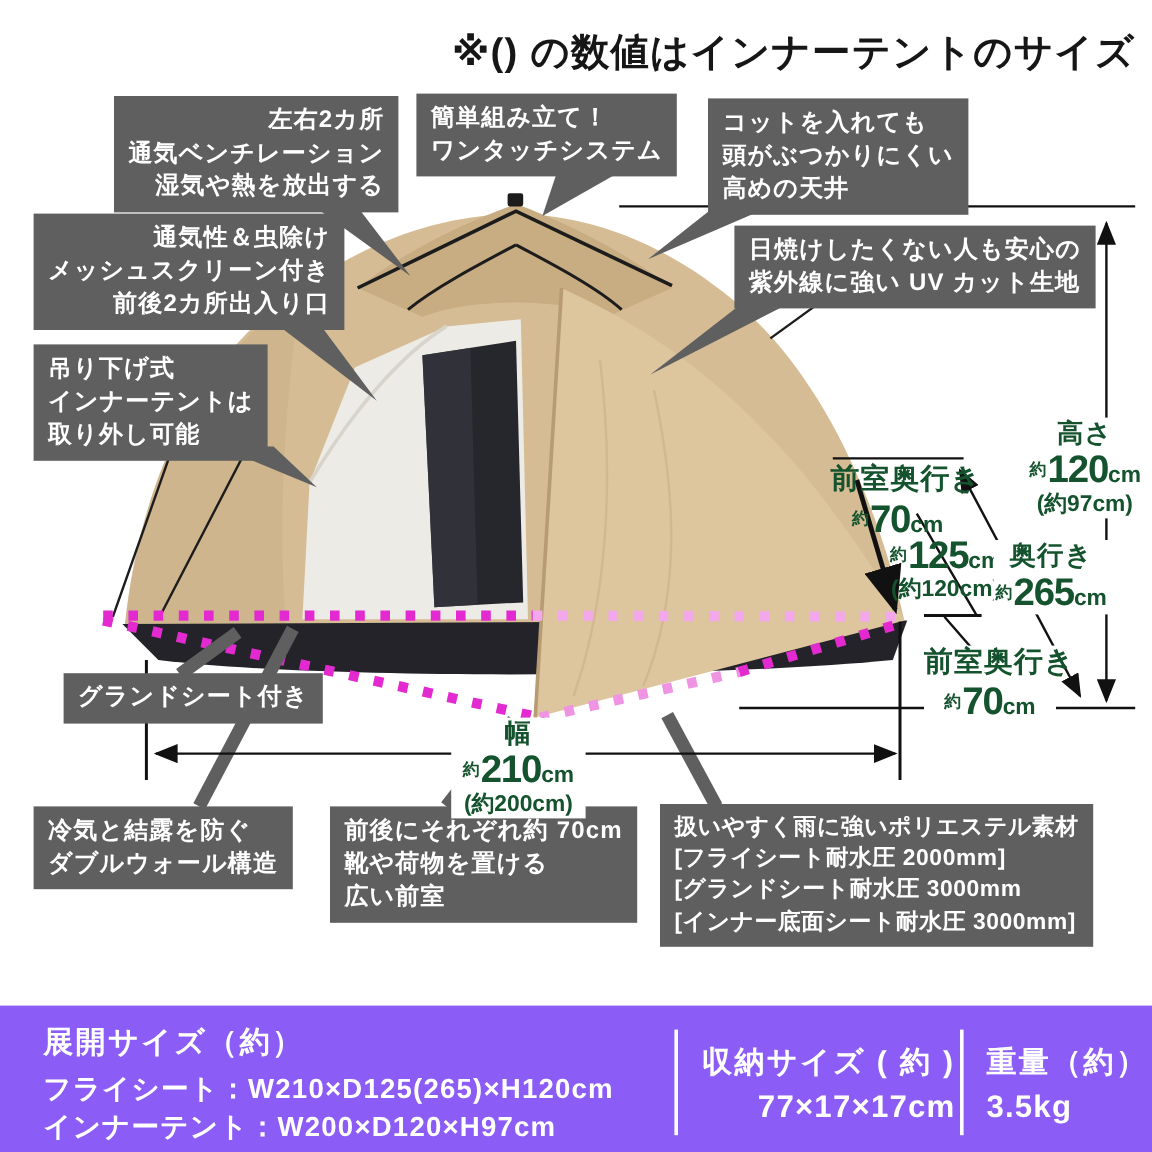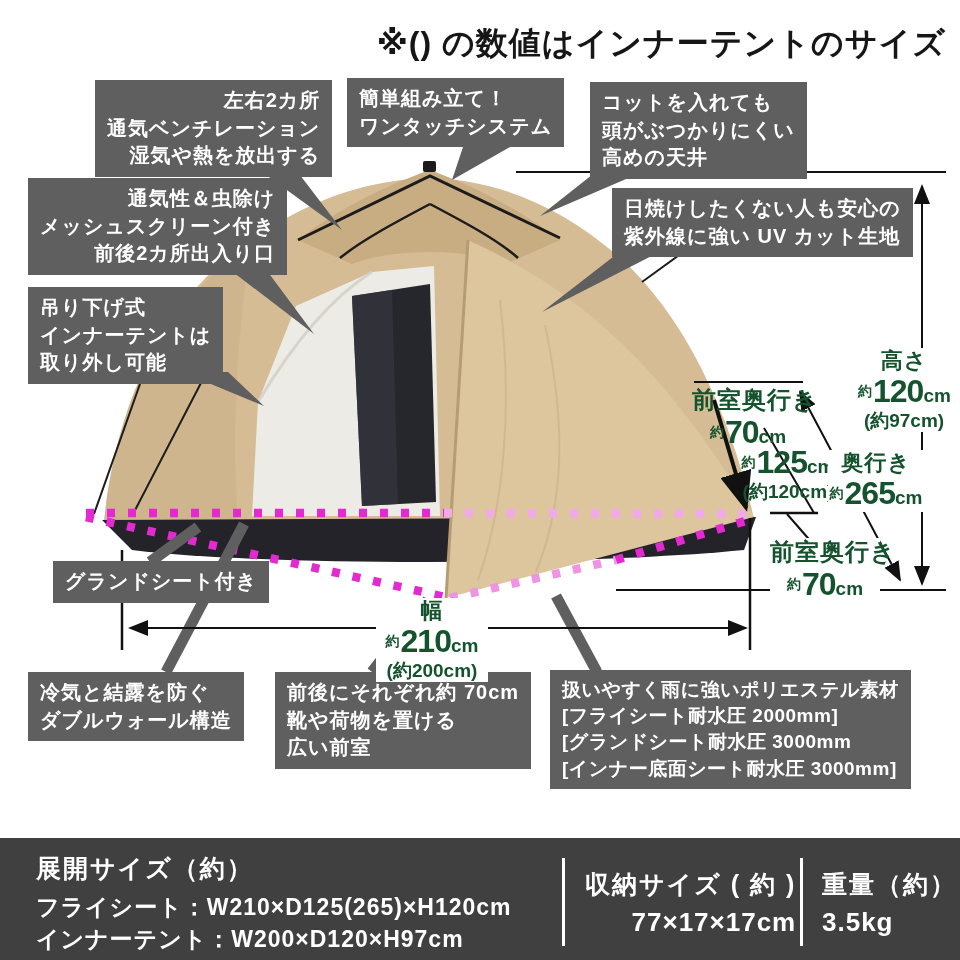--- a/index.html
+++ b/index.html
@@ -19,21 +19,21 @@
   .callout.small{font-size:19px;letter-spacing:0.5px;}
   .dim{position:absolute;text-align:center;font-weight:bold;color:#14532d;white-space:nowrap;line-height:1.15;}
   .dim.bg{background:#ffffff;}
   .dim-label{font-size:24px;letter-spacing:1px;}
   .dim-label.lg{font-size:22px;}
   .dim-value .approx{font-size:14px;vertical-align:6px;margin-right:1px;}
   .dim-value .num{font-size:32px;letter-spacing:-1px;}
   .dim-value .unit{font-size:19px;}
   .dim-inner{font-size:19px;letter-spacing:0;}
   .specbar{
-    position:absolute;left:0;top:838px;width:960px;height:122px;background:#404040;color:#fff;
+    position:absolute;left:0;top:838px;width:960px;height:122px;background:#8b5cf6;color:#fff;
   }
   .spec-block{position:absolute;white-space:nowrap;font-weight:bold;}
   .spec-title{font-size:25px;letter-spacing:2px;margin-bottom:6px;}
   .spec-row{font-size:23px;letter-spacing:1px;line-height:1.4;}
   .spec-value{font-size:26px;letter-spacing:1px;}
   .spec-divider{position:absolute;top:858px;width:3px;height:88px;background:#ffffff;}
 </style>
 </head>
 <body>
 

